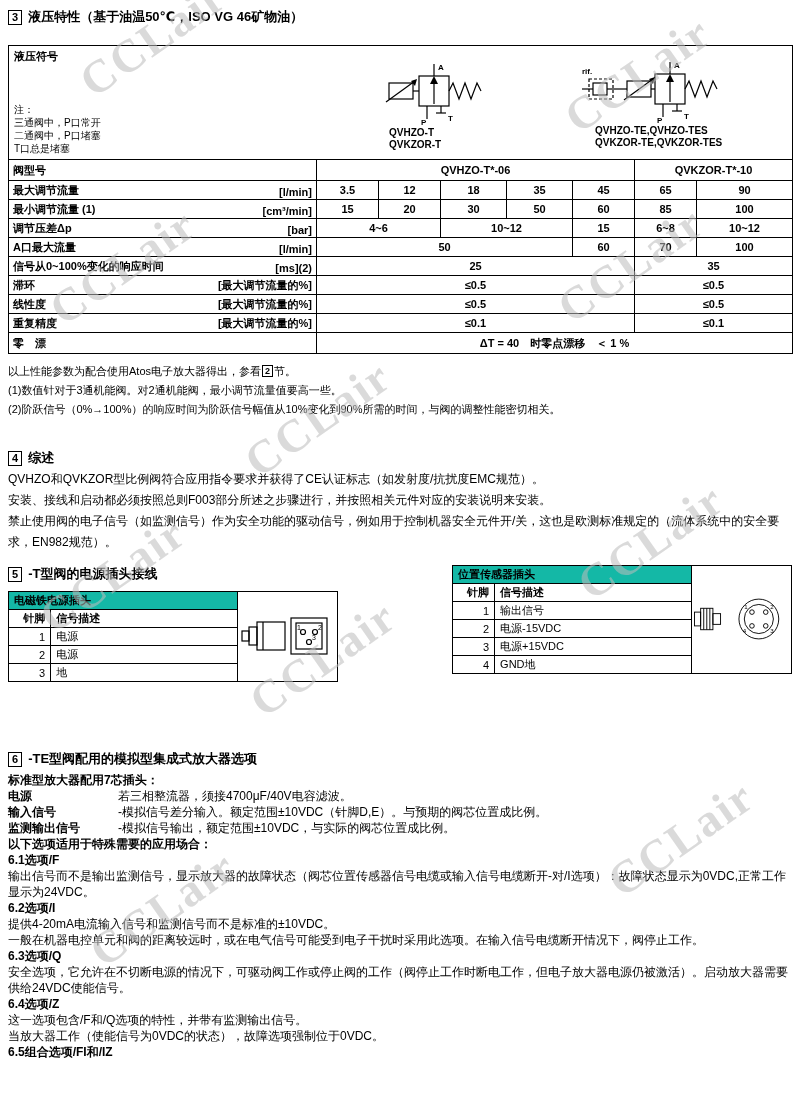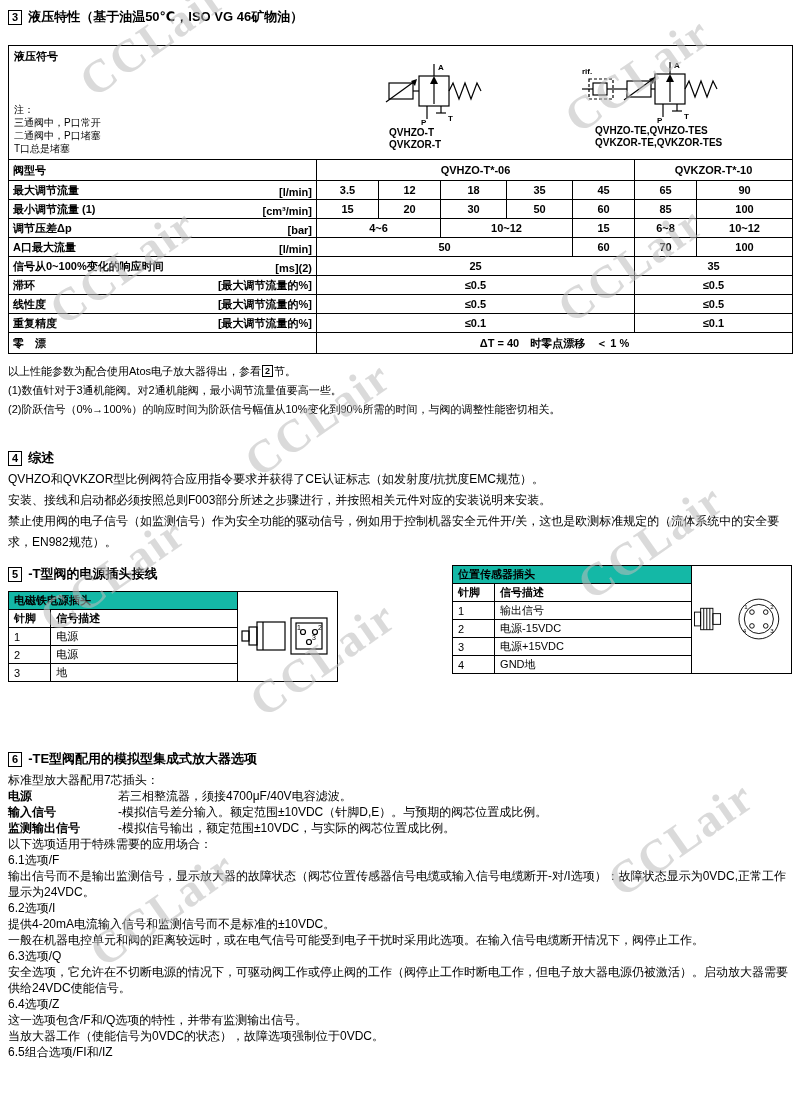--- a/index.html
+++ b/index.html
@@ -26,27 +26,27 @@
   .notes{margin-top:8px;font-size:11px;line-height:19px;font-weight:normal}
   
   .para{font-size:12px;line-height:21px}
   .sec4-body{margin-top:2px}
   
   .sec5-row{display:flex;justify-content:space-between;align-items:flex-start;margin-top:12px}
   table.plug{border-collapse:collapse;table-layout:fixed;font-size:11px}
   .plug td{border:1px solid #000;padding:1px 5px;height:17px;vertical-align:middle}
   .plug .ttl{background:#14b8a6;text-align:left;font-weight:bold}
   .plug .hdr{font-weight:bold}
-  .plug .pin{text-align:left}
+  .plug .pin{text-align:right}
   .plug .draw{text-align:center;padding:1px}
   .plug-left{margin-top:8px;width:330px}
   .plug-right{width:340px}
   
   .s6{font-size:12px;line-height:16px;margin-top:4px}
-  .s6 .bold{font-weight:normal}
+  .s6 .bold{font-weight:bold}
   .s6row{display:flex}
   .s6lbl{width:110px;flex-shrink:0;font-weight:bold}
   .s6txt{flex:1}
   .blk{display:block}
   
   .wm{position:absolute;z-index:3;pointer-events:none;transform:rotate(-35deg);
       font-family:"Liberation Serif","DejaVu Serif",serif;font-weight:bold;font-size:46px;
       letter-spacing:2px;color:#bdbdbd;opacity:.55}
   svg text{font-family:"Liberation Sans","DejaVu Sans",sans-serif}
 </style>

